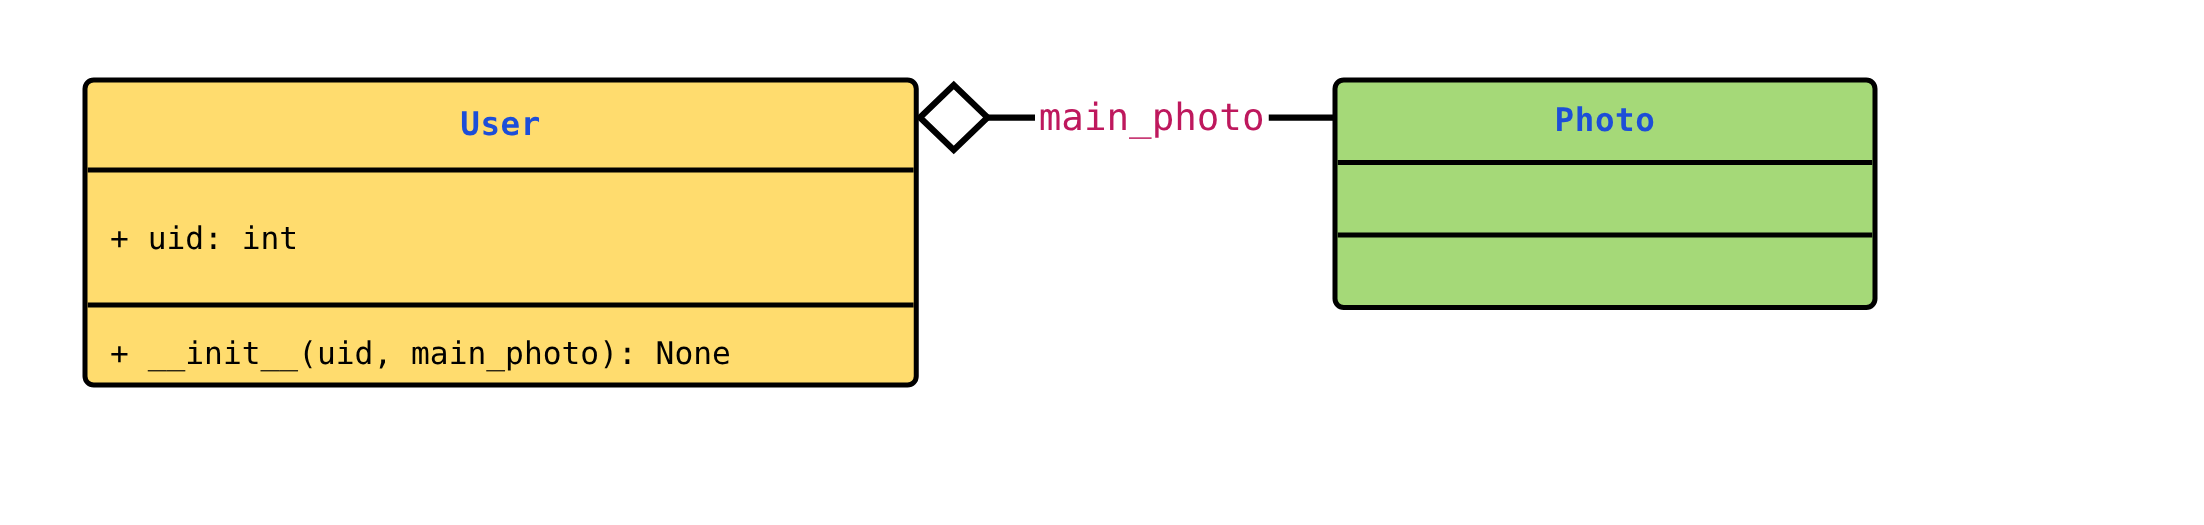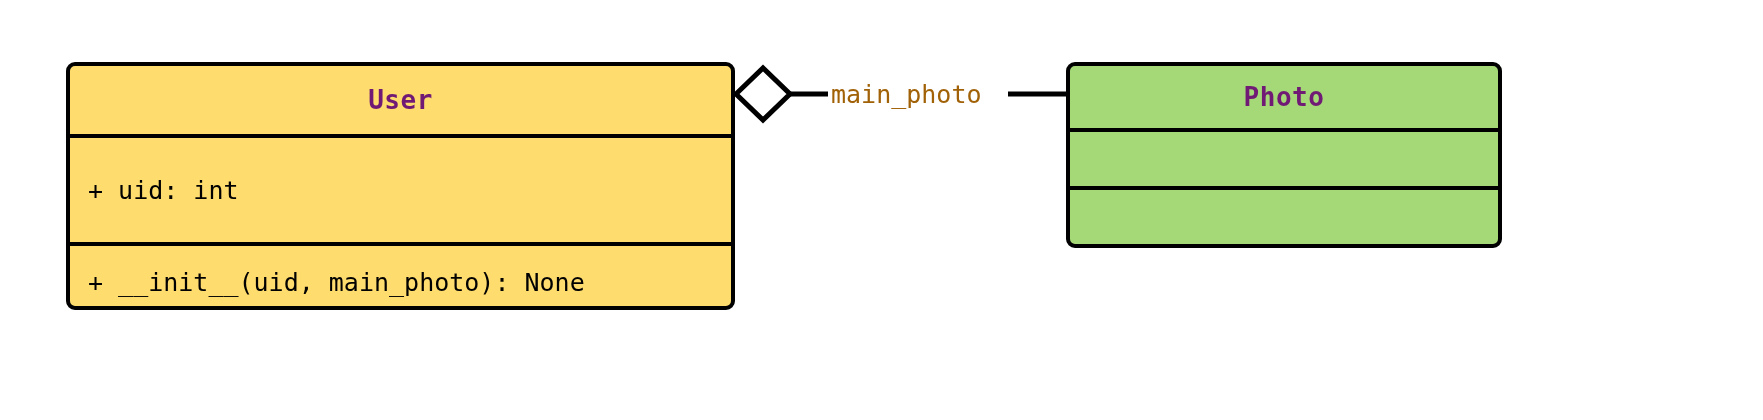--- a/index.html
+++ b/index.html
@@ -39,21 +39,21 @@
   .uml-compartment + .uml-compartment {
     border-top: 4px solid #000000;
     gap: 20px;
   }
   .uml-title {
     display: flex;
     align-items: center;
     justify-content: center;
     font-weight: bold;
     font-size: 26px;
-    color: #701a75;
+    color: #1d4ed8;
     letter-spacing: 0.5px;
   }
   .uml-members {
     display: flex;
     flex-direction: column;
     justify-content: center;
     padding: 0 18px;
   }
   .uml-member {
     font-size: 25px;
@@ -96,23 +96,23 @@
     top: 60px;
     width: 340px;
     height: 70px;
   }
   #aggregation-link svg { display: block; }
 
   #association-label {
     position: absolute;
     left: 828px;
     top: 80px;
-    font-size: 25px;
+    font-size: 30px;
     line-height: 30px;
-    color: #a16207;
+    color: #be185d;
     white-space: pre;
     background: #ffffff;
     padding: 0 3px;
   }
 </style>
 </head>
 <body>
 
 <div id="diagram-canvas">
 

